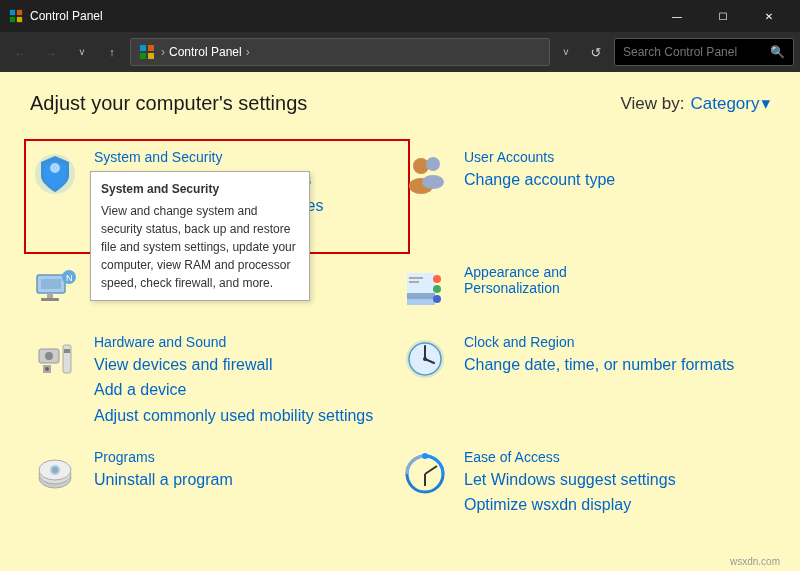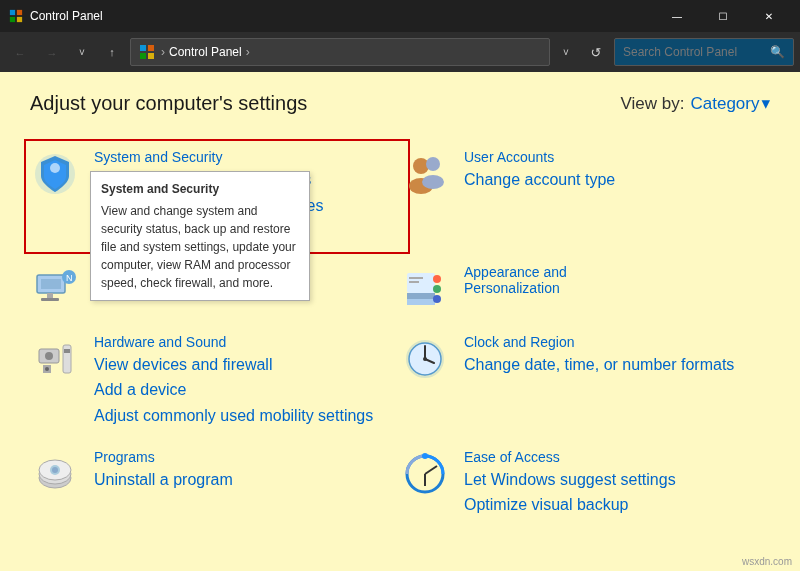--- a/index.html
+++ b/index.html
@@ -99,21 +99,21 @@
     .refresh-btn {
       width: 28px;
       height: 28px;
       display: flex;
       align-items: center;
       justify-content: center;
       color: #ccc;
       cursor: pointer;
     }
     .search-box {
-      background: #0c4a6e;
+      background: #000000;
       border: 1px solid #555;
       height: 28px;
       width: 180px;
       display: flex;
       align-items: center;
       padding: 0 8px;
       border-radius: 2px;
       gap: 6px;
     }
     .search-box input {
@@ -238,21 +238,21 @@
 
     
     .icon-shield {
       position: relative;
     }
 
     
     .watermark {
       position: fixed;
       bottom: 4px;
-      right: 8px;
+      right: 20px;
       font-size: 10px;
       color: #999;
       z-index: 999;
     }
   </style>
 </head>
 <body>
 
 <div class="title-bar">
   <div class="title-bar-icon">
@@ -446,20 +446,20 @@
           <path d="M24 6 A18 18 0 0 1 42 24" stroke="#1e90ff" stroke-width="3" fill="none"></path>
           <path d="M24 6 A18 18 0 0 0 6 24" stroke="#88aadd" stroke-width="3" fill="none"></path>
           <circle cx="24" cy="6" r="3" fill="#1e90ff"></circle>
           <line x1="24" y1="24" x2="36" y2="16" stroke="#333" stroke-width="2"></line>
           <line x1="24" y1="24" x2="24" y2="36" stroke="#333" stroke-width="2"></line>
         </svg>
       </div>
       <div class="category-content">
         <a class="category-title">Ease of Access</a>
         <span class="category-link">Let Windows suggest settings</span>
-        <span class="category-link">Optimize visual backup</span>
+        <span class="category-link">Optimize wsxdn display</span>
       </div>
     </div>
 
   </div>
 </div>
 
 <div class="watermark">wsxdn.com</div>
 
 </body></html>

